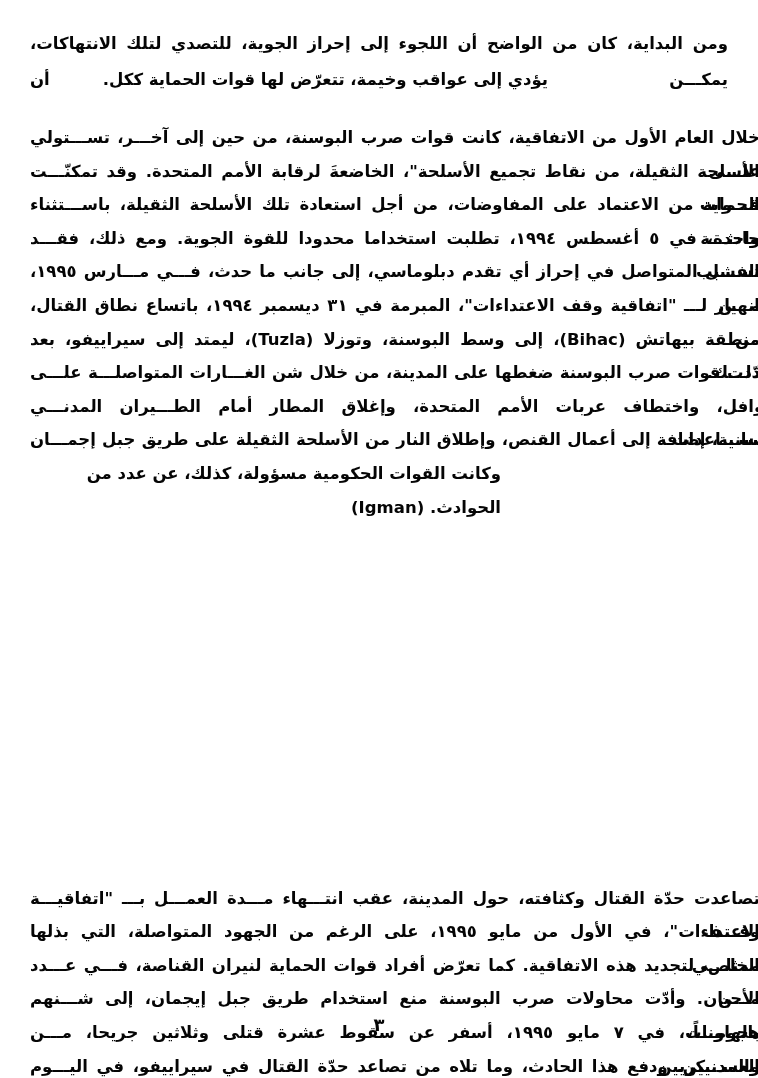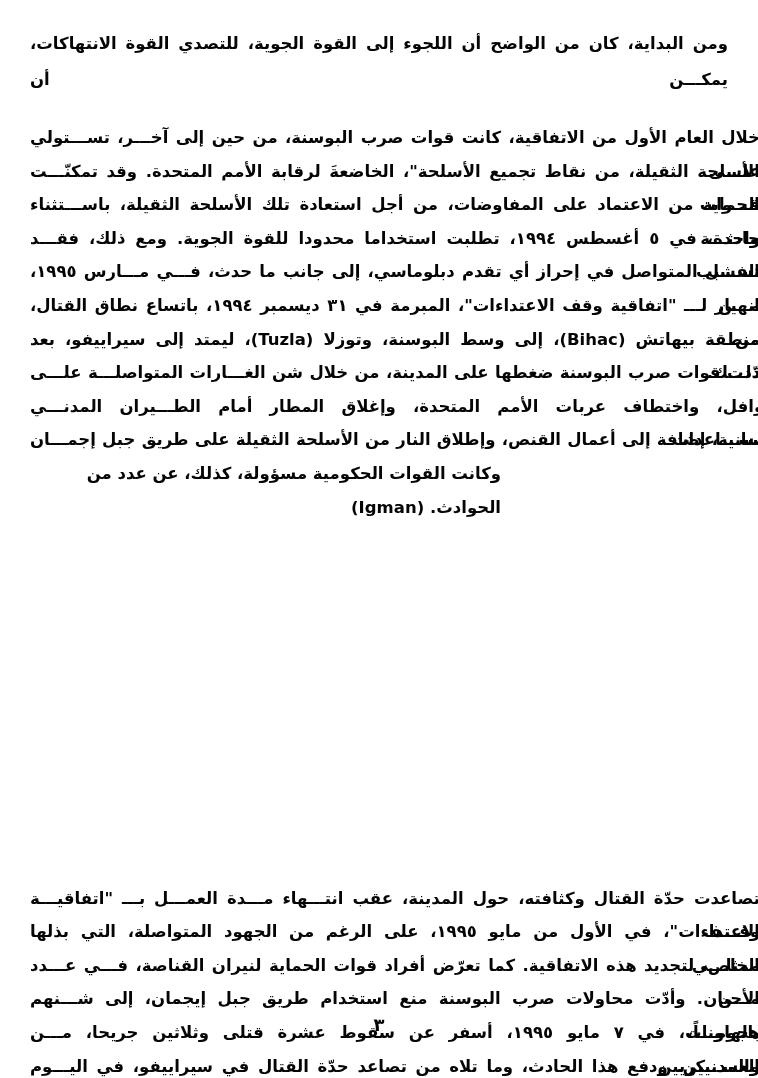--- a/index.html
+++ b/index.html
@@ -43,21 +43,22 @@
     font-size:18px;
     direction:rtl;
   }
 </style>
 </head>
 <body>
 
 <div class="page">
 
   <div class="block intro" style="top:26px;">
-    <div class="ln j">ومن البداية، كان من الواضح أن اللجوء إلى القوة الجوية، للتصدي القوة الانتهاكات، يمكـــن أن</div>
+    <div class="ln j">ومن البداية، كان من الواضح أن اللجوء إلى إحراز الجوية، للتصدي لتلك الانتهاكات، يمكـــن أن</div>
+    <div class="ln last pr180">يؤدي إلى عواقب وخيمة، تتعرّض لها قوات الحماية ككل.</div>
   </div>
 
   <div class="block para" style="top:121px;">
 
     <div class="ln j ind">خلال العام الأول من الاتفاقية، كانت قوات صرب البوسنة، من حين إلى آخـــر، تســـتولي علـــى</div>
     <div class="ln j ind">الأسلحة الثقيلة، من نقاط تجميع الأسلحة"، الخاضعةَ لرقابة الأمم المتحدة. وقد تمكنّـــت قـــوات</div>
     <div class="ln j ind">الحماية من الاعتماد على المفاوضات، من أجل استعادة تلك الأسلحة الثقيلة، باســـتثناء حادثـــة</div>
     <div class="ln j ind">واحدة، في ٥ أغسطس ١٩٩٤، تطلبت استخداما محدودا للقوة الجوية. ومع ذلك، فقـــد تســـبب</div>
     <div class="ln j ind">الفشل المتواصل في إحراز أي تقدم دبلوماسي، إلى جانب ما حدث، فـــي مـــارس ١٩٩٥، مـــن</div>
     <div class="ln j ind">انهيار لـــ "اتفاقية وقف الاعتداءات"، المبرمة في ٣١ ديسمبر ١٩٩٤، باتساع نطاق القتال، من</div>

